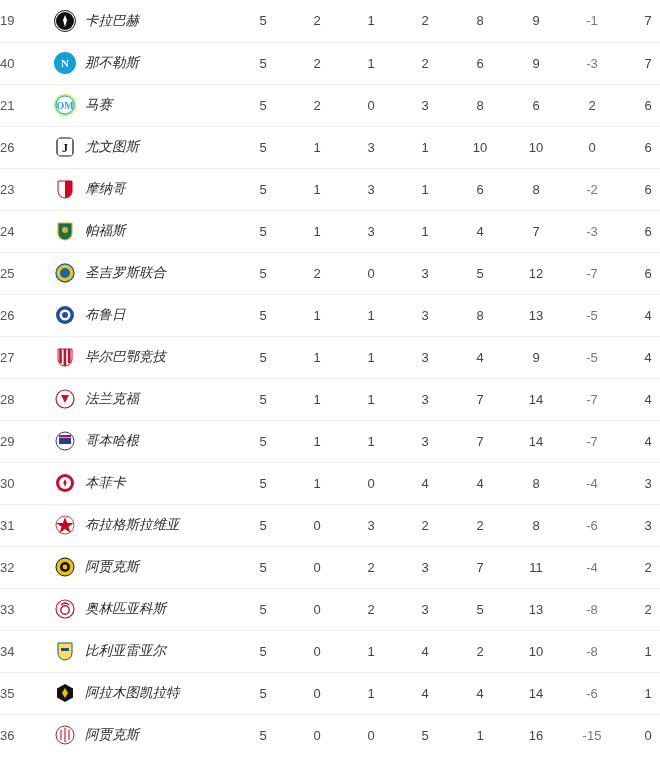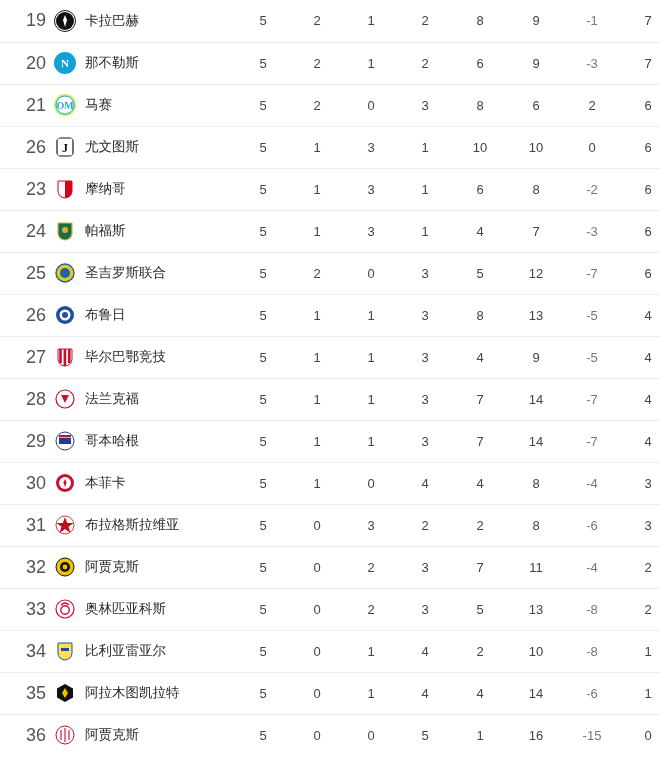--- a/index.html
+++ b/index.html
@@ -25,21 +25,21 @@
   }
   .row:last-child { border-bottom: none; }
 
   td {
     padding: 0;
     vertical-align: middle;
     font-size: 13px;
     color: #444;
   }
 
-  .c-rank   { width: 46px; text-align: right; color: #555; font-size: 18px; }
+  .c-rank   { width: 46px; text-align: left; color: #555; font-size: 13px; }
   .c-team   { width: 190px; }
   .c-num    { width: 54px; text-align: center; }
   .c-gf     { width: 56px; text-align: center; }
   .c-ga     { width: 56px; text-align: center; }
   .c-gd     { width: 56px; text-align: center; }
   .c-pts    { width: 56px; text-align: center; }
 
   .team-cell {
     display: flex;
     align-items: center;
@@ -58,20 +58,21 @@
     overflow: hidden;
     box-sizing: border-box;
     font-size: 10px;
     font-weight: bold;
     line-height: 1;
   }
   .team-name {
     font-size: 13.5px;
     color: #2a2a2a;
     white-space: nowrap;
+    font-style: italic;
   }
   .neg { color: #777; }
 </style>
 </head>
 <body>
 
 <table class="table">
   <tbody>
 
     <tr class="row">
@@ -91,21 +92,21 @@
       <td class="c-num">2</td>
       <td class="c-num">1</td>
       <td class="c-num">2</td>
       <td class="c-gf">8</td>
       <td class="c-ga">9</td>
       <td class="c-gd neg">-1</td>
       <td class="c-pts">7</td>
     </tr>
 
     <tr class="row">
-      <td class="c-rank">20</td>
+      <td class="c-rank">40</td>
       <td class="c-team">
         <div class="team-cell">
           <span class="crest" style="background:#12a0d7;color:#fff;">
             <svg width="20" height="20" viewBox="0 0 20 20">
                 <circle cx="10" cy="10" r="9" fill="#12a0d7"></circle>
                 <text x="10" y="14" text-anchor="middle" font-size="11" font-family="Liberation Serif, serif" fill="#fff">N</text>
               </svg>
           </span>
           <span class="team-name">那不勒斯</span>
         </div>

